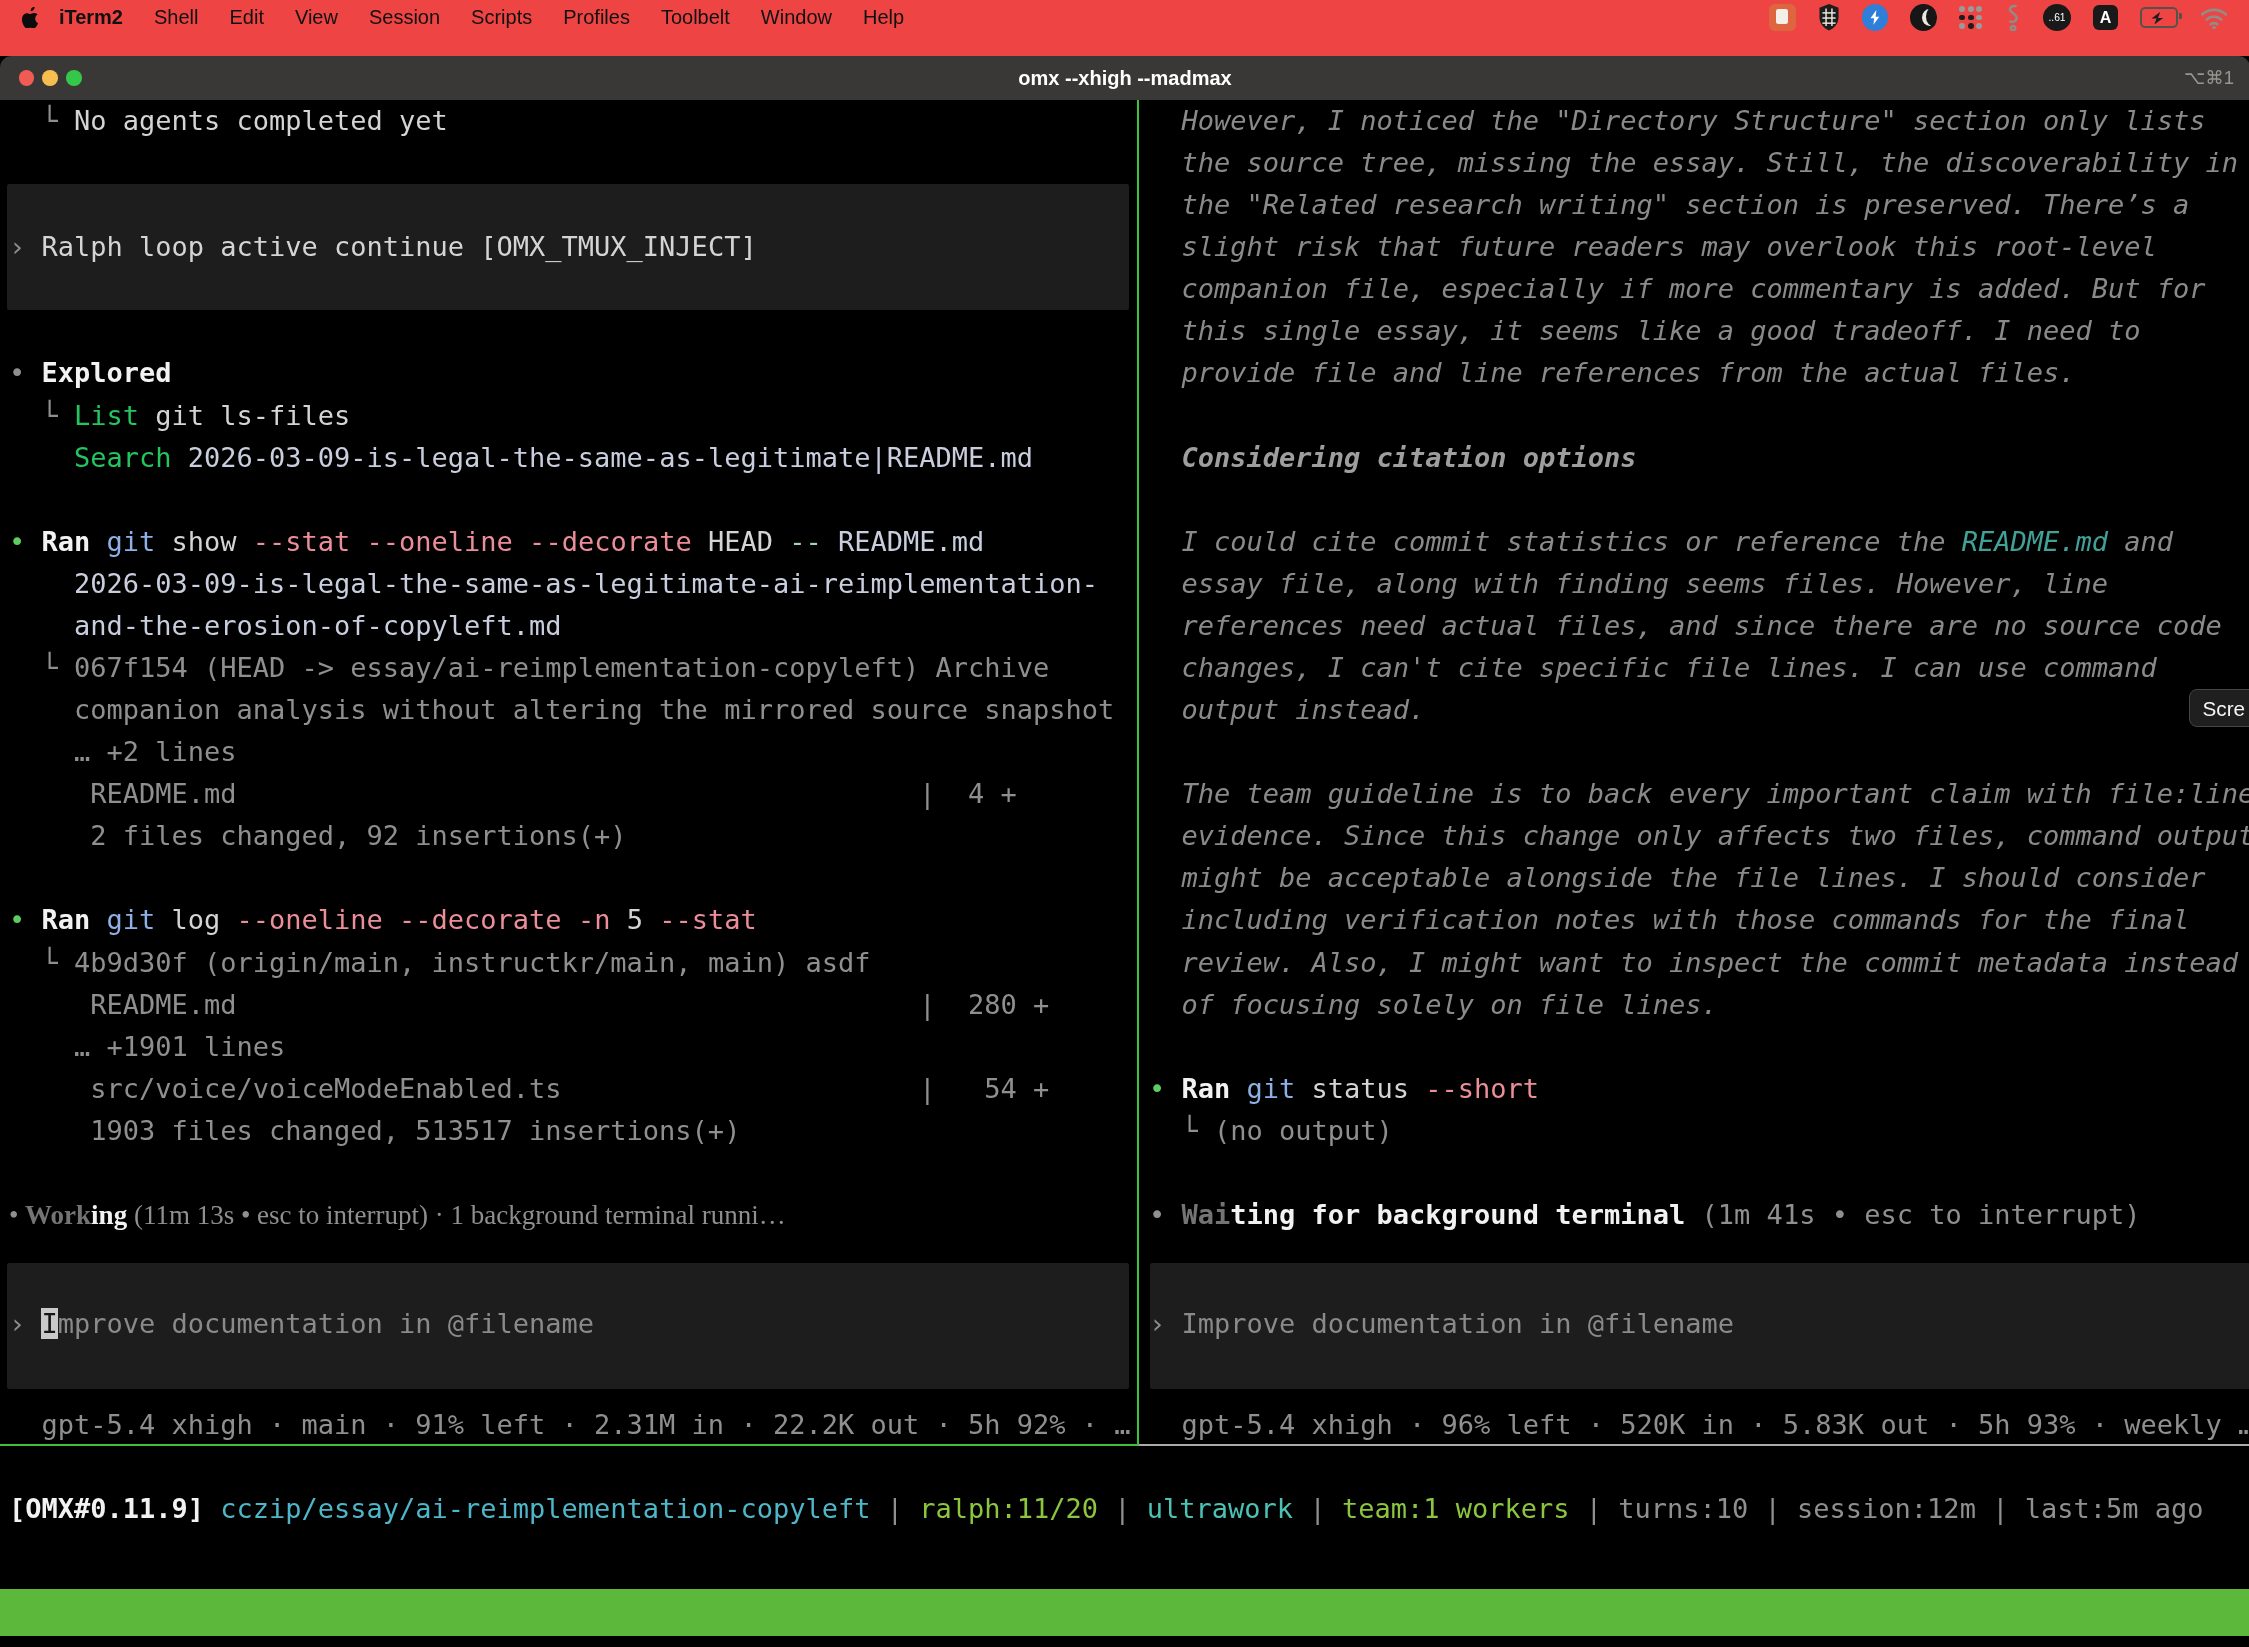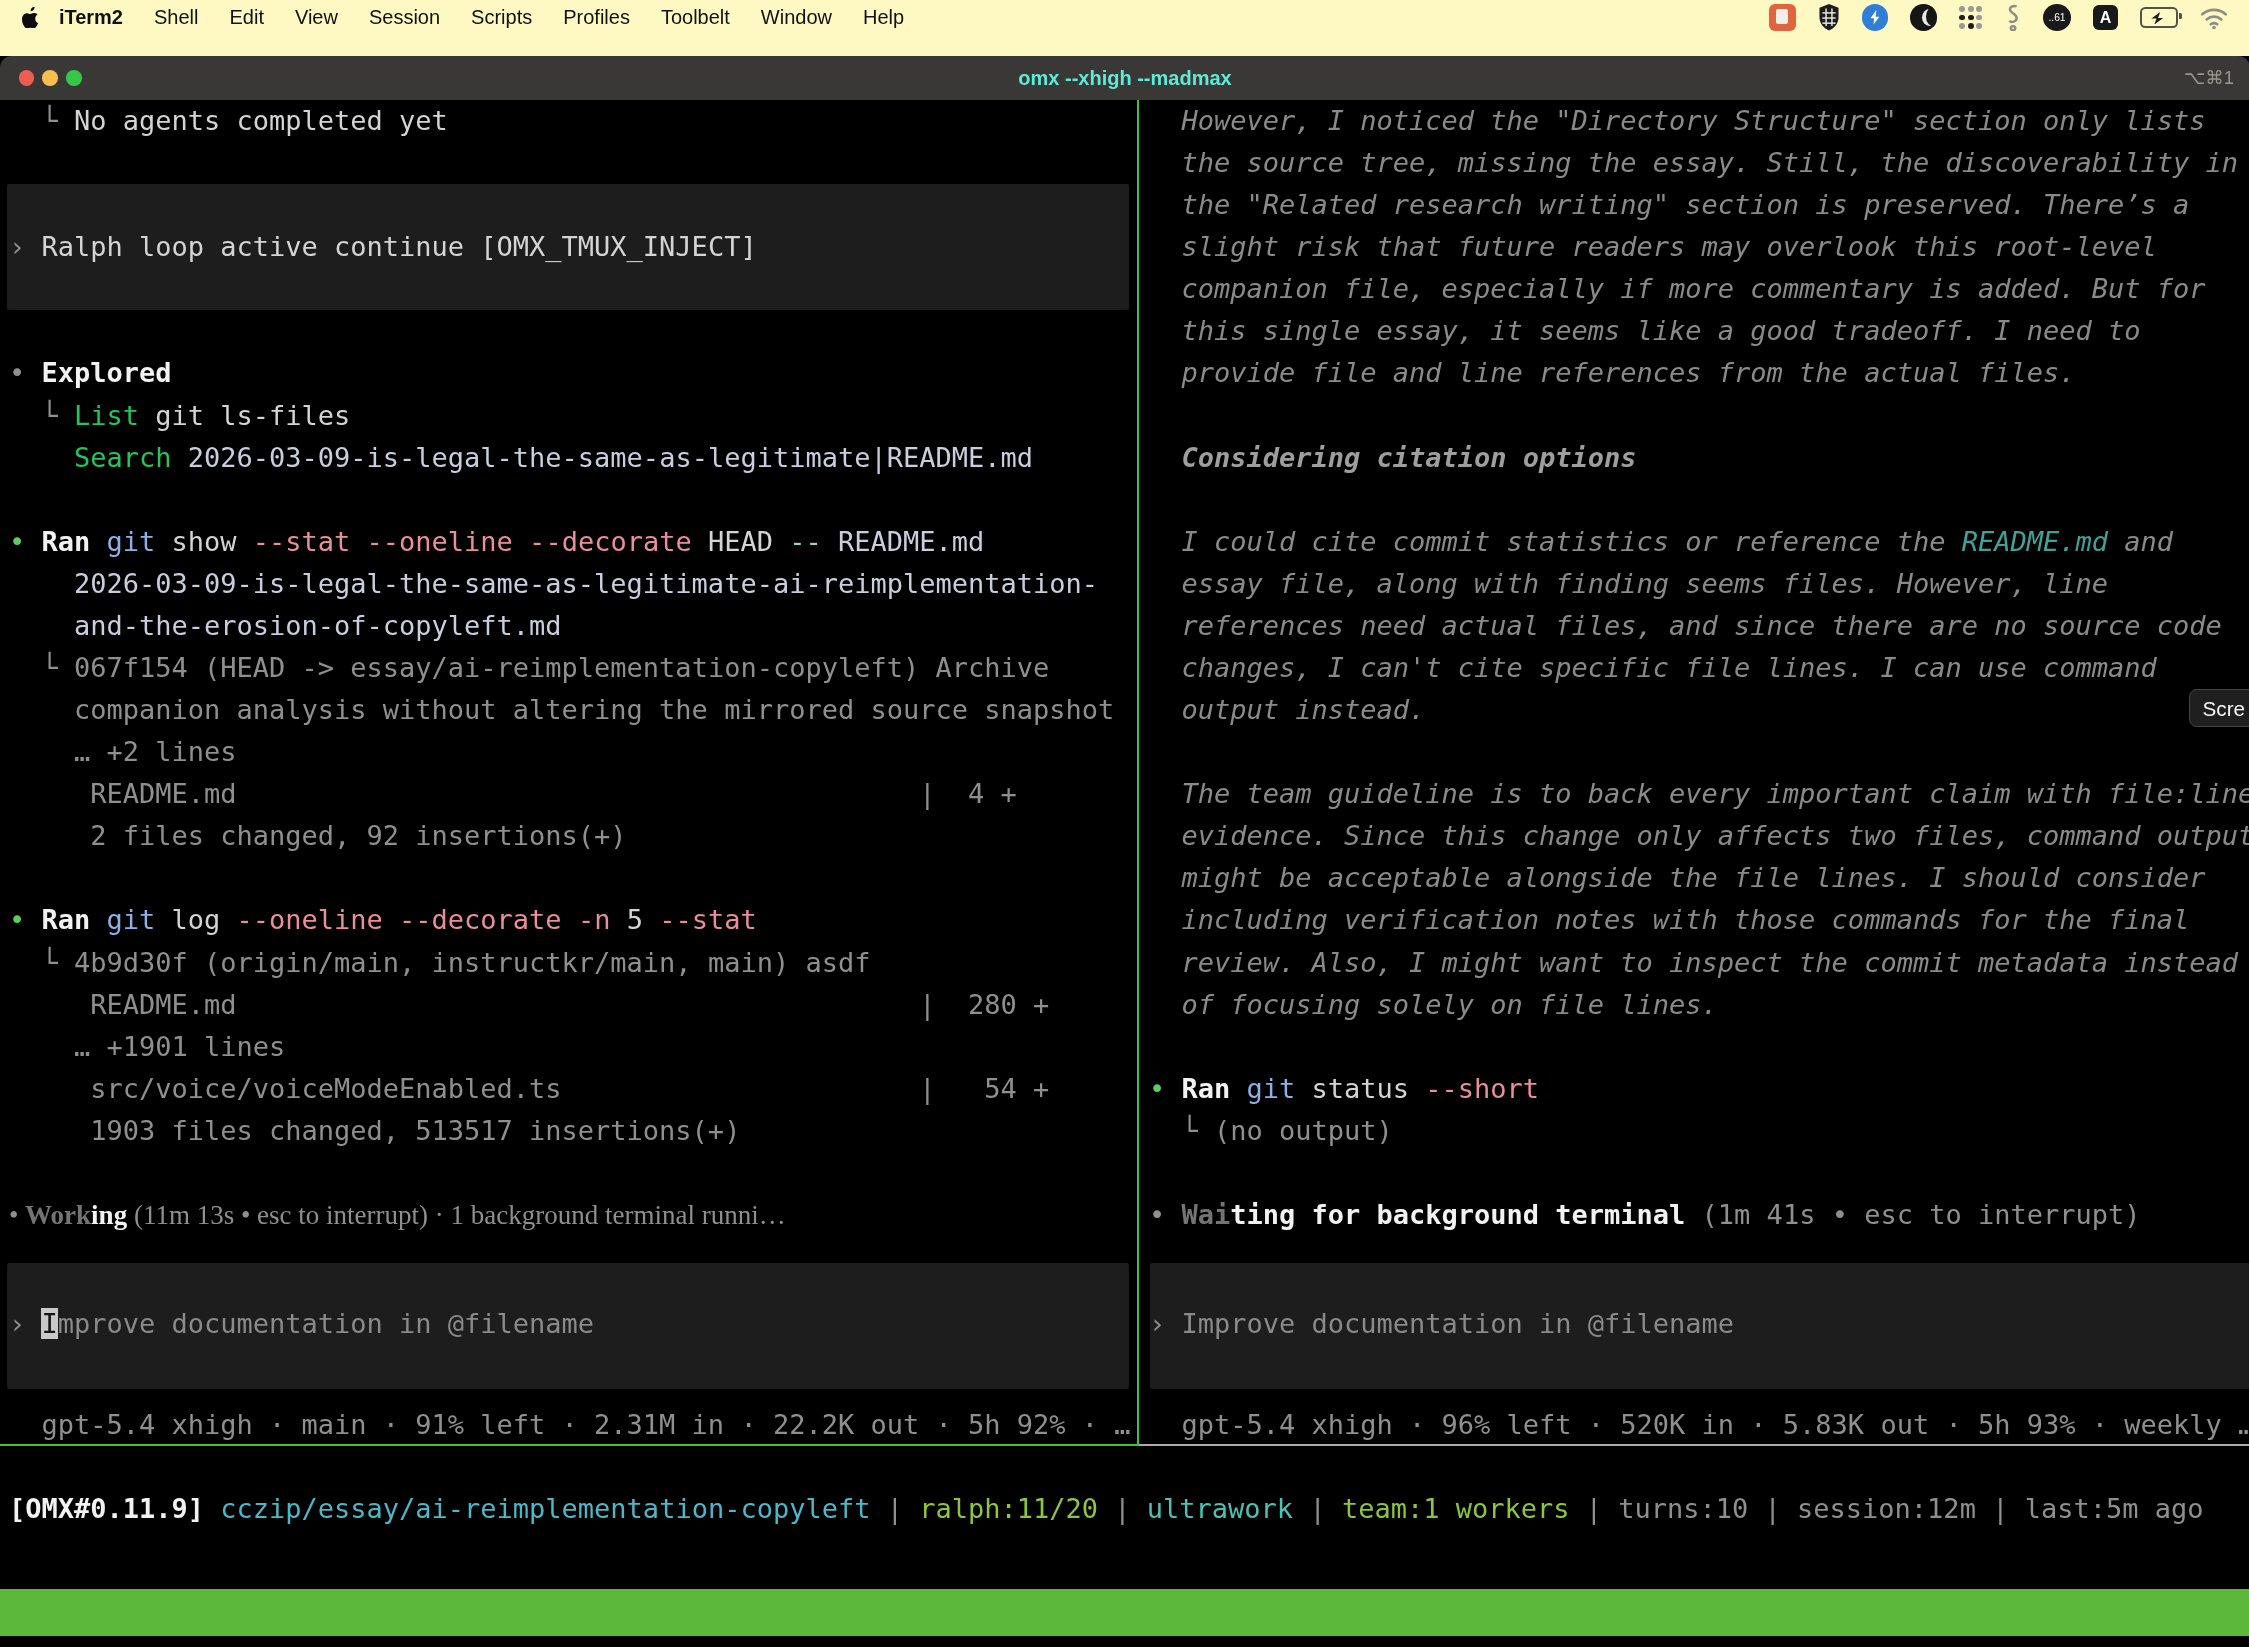--- a/index.html
+++ b/index.html
@@ -1,17 +1,17 @@
 <!DOCTYPE html>
 <html style="font-size:11.8px"><head>
 <meta charset="utf-8">
 <style>
   html,body{margin:0;padding:0;background:#000;width:2250px;height:1648px;overflow:hidden;position:relative;}
   
-  #desktop-strip{position:absolute;top:0;left:0;width:2250px;height:56px;background:#fef9c3;}
+  #desktop-strip{position:absolute;top:0;left:0;width:2250px;height:56px;background:#ef4444;}
   #menubar{height:35px;display:flex;align-items:center;padding:0 22px;font-family:"Liberation Sans",sans-serif;font-size:20px;color:#111;}
   #apple-logo{margin-right:10.3px;display:flex;align-items:center;}
   .menu-item{padding:0 15.5px;white-space:nowrap;}
   .menu-item:first-of-type{font-weight:bold;padding-left:8.9px;}
   #status-icons{margin-left:auto;display:flex;align-items:center;gap:22px;}
   .sic{display:flex;align-items:center;justify-content:center;}
   .ic-orange{width:26.6px;height:26.6px;background:#de6540;border-radius:5.9px;position:relative;}
   .ic-orange .inner{position:absolute;left:6.6px;top:5.2px;width:12.5px;height:14.8px;background:#f4efe8;border-radius:2.2px;}
   .ic-circle-blue{width:26.6px;height:26.6px;border-radius:50%;background:#2f7fd8;display:flex;align-items:center;justify-content:center;}
   .ic-moon{width:26.6px;height:26.6px;border-radius:50%;background:#161616;position:relative;overflow:hidden;}
@@ -23,21 +23,21 @@
   .ic-a{width:25px;height:25px;border-radius:5.9px;background:#191919;color:#fff;font-family:"Liberation Sans",sans-serif;font-weight:bold;font-size:16px;display:flex;align-items:center;justify-content:center;}
   .ic-batt{position:relative;width:34px;height:17px;border:2.2px solid #55524c;border-radius:5.2px;}
   .ic-batt .nub{position:absolute;right:-5.9px;top:3.7px;width:3px;height:6.6px;background:#55524c;border-radius:0 1.5px 1.5px 0;}
   
   #window{position:absolute;top:56px;left:0;width:2250px;height:1591px;background:#000;border-radius:11.8px 11.8px 0 0;overflow:hidden;}
   #titlebar{position:relative;height:44px;background:#393836;}
   .tl{position:absolute;top:14px;width:15.5px;height:15.5px;border-radius:50%;}
   .tl-red{left:18.5px;background:#f05c53;}
   .tl-yellow{left:42px;background:#f6bd4f;}
   .tl-green{left:66px;background:#35c749;}
-  #win-title{position:absolute;left:0;right:0;text-align:center;line-height:44px;color:#5eead4;font-family:"Liberation Sans",sans-serif;font-weight:bold;font-size:20px;}
+  #win-title{position:absolute;left:0;right:0;text-align:center;line-height:44px;color:#ffffff;font-family:"Liberation Sans",sans-serif;font-weight:bold;font-size:20px;}
   #win-shortcut{position:absolute;right:16px;top:0;line-height:44px;color:#98958f;font-family:"Liberation Sans",sans-serif;font-size:18.5px;}
   
   #terminal{position:absolute;top:44px;left:0;width:2250px;height:1548px;background:#000;}
   .pane{position:absolute;top:0;overflow:hidden;font-family:"DejaVu Sans Mono",monospace;font-size:27px;}
   #pane-left{left:0;width:1259px;height:1346px;}
   #pane-right{left:1140px;width:1109px;height:1346px;}
   #pane-bottom{left:0;width:2250px;height:1548px;}
   .tline{position:absolute;left:8.9px;height:42px;line-height:42px;white-space:pre;}
   .inbox{position:absolute;background:#1d1d1d;border-radius:2.2px;}
   #box-ralph{left:7.4px;top:84px;width:1122px;height:126px;}

